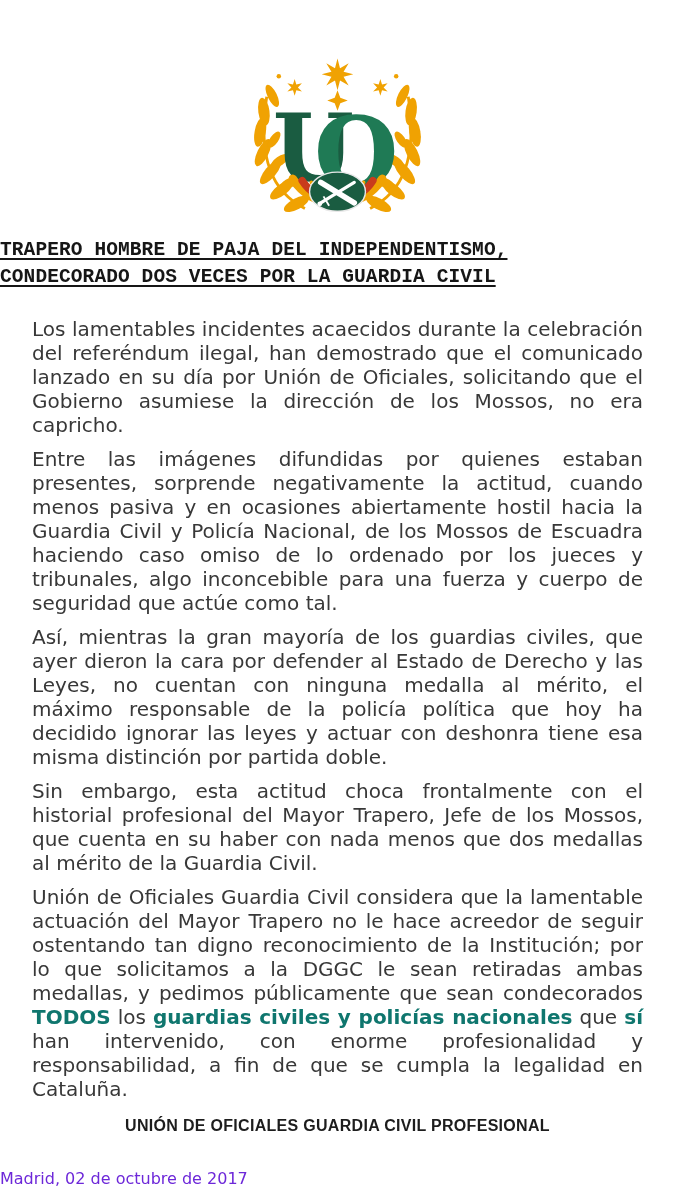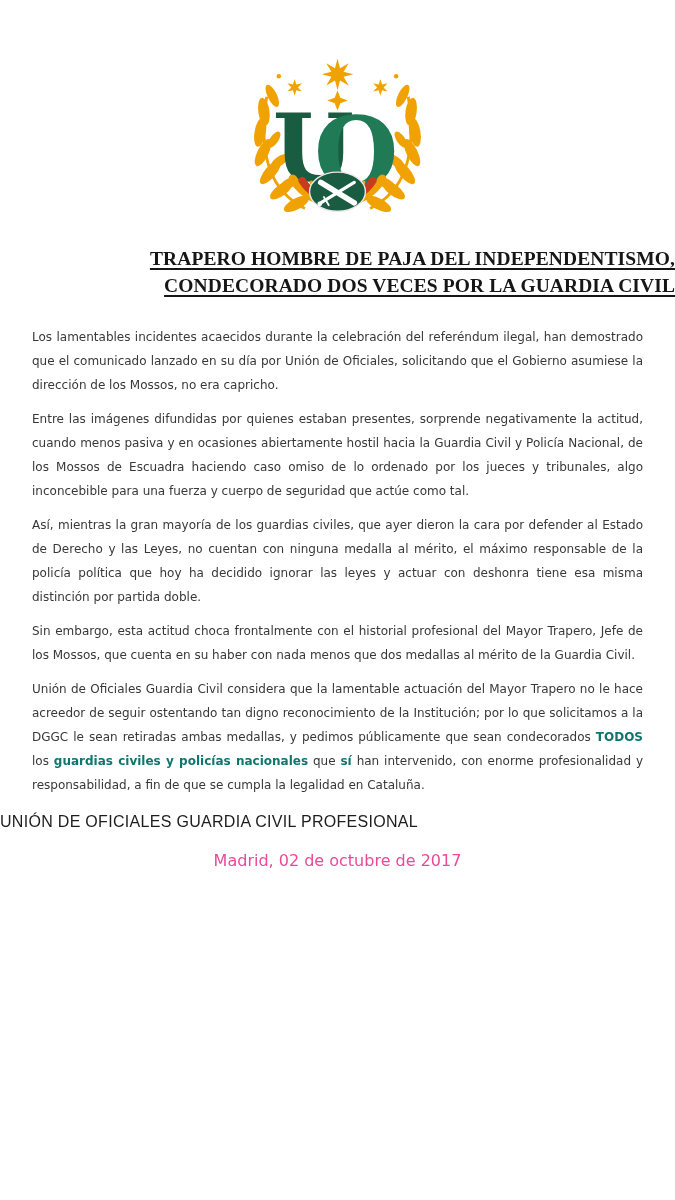--- a/index.html
+++ b/index.html
@@ -19,62 +19,62 @@
   .gold  { fill: var(--c-gold, #F0A202); }
   .goldS { stroke: var(--c-gold, #F0A202); fill: none; }
   .redS  { stroke: var(--c-red, #C93B1C); fill: none; }
   .green-dark { fill: var(--c-green_dark, #1A5C41); }
   .green { fill: var(--c-green, #1F7A55); }
   .whiteS { stroke: var(--c-white, #ffffff); fill: none; }
   .mono { font-family: "DejaVu Serif", serif; font-weight: bold; }
 
   
   .doc-title {
-    margin-top: 16px;
-    text-align: right;
-    font-family: Liberation Serif, serif;
+    margin-top: 8px;
+    text-align: left;
+    font-family: Liberation Mono, monospace;
     font-weight: 700;
     font-size: 19.5px;
     line-height: 27px;
     color: #161616;
     letter-spacing: 0.1px;
   }
   .doc-title .t-line {
     display: block;
     text-decoration: underline;
     text-decoration-thickness: 2px;
     text-underline-offset: 3px;
   }
 
   
   .body-text {
     margin-top: 26px;
     padding: 0 32px;
-    font-size: 12px;
+    font-size: 20px;
     line-height: 24px;
     text-align: justify;
     text-justify: inter-word;
   }
   .body-text p { margin: 0 0 10px 0; }
   .body-text b { color: #0f766e; }
 
   
   .footer-org {
     margin-top: 16px;
+    text-align: center;
     font-family: "Liberation Sans", sans-serif;
-    font-weight: 400;
+    font-weight: 700;
     font-size: 16px;
     letter-spacing: 0.3px;
     color: #1d1d1d;
   }
   .footer-date {
-    margin-top: 20px;
-    text-align: center;
+    margin-top: 34px;
     font-size: 16px;
-    color: #ec4899;
+    color: #6d28d9;
   }
 </style>
 </head>
 <body>
 
 <div class="sheet">
 
   <div class="logo-wrap">
     <svg class="logo-svg" width="205" height="177" viewBox="0 0 220 190" xmlns="http://www.w3.org/2000/svg">
 

